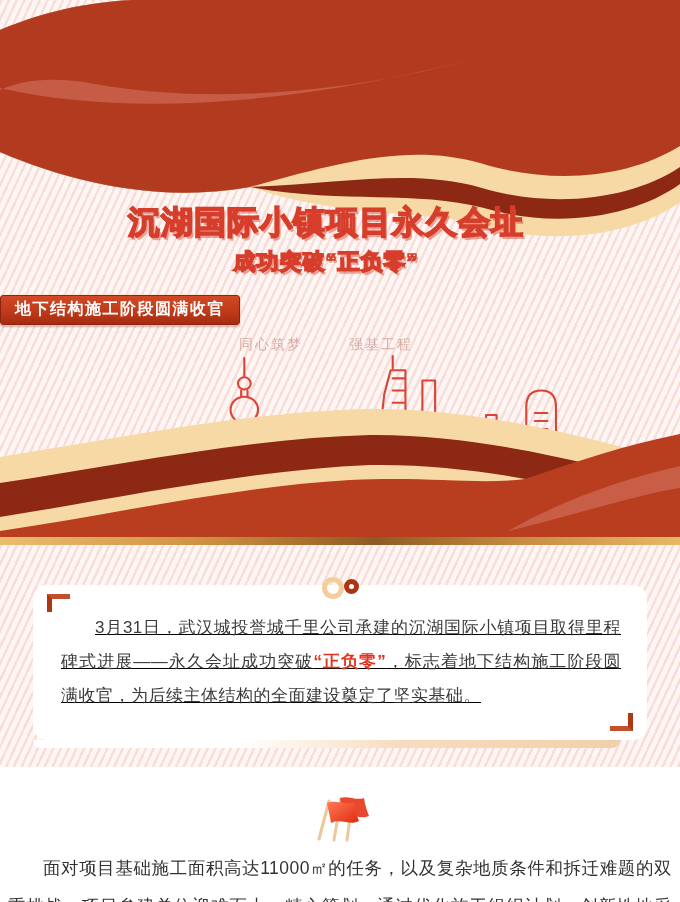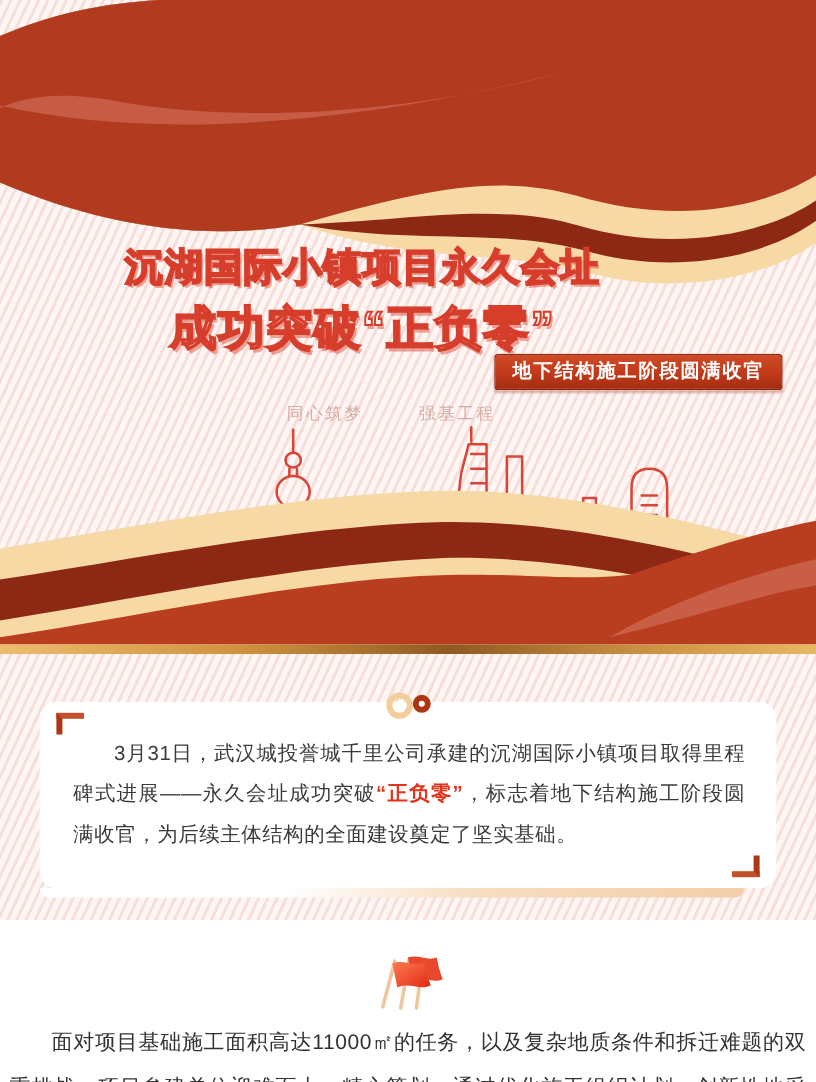--- a/index.html
+++ b/index.html
@@ -29,44 +29,45 @@
     position:absolute;bottom:0;left:0;width:680px;height:8px;z-index:4;
     background:linear-gradient(90deg,#ecbd6e 0%,#cf913f 30%,#8f5a22 55%,#c98f42 78%,#e8b864 100%);
   }
 
   .hero-year{
     position:absolute;top:155px;left:0;width:680px;z-index:5;
     text-align:center;font-size:44px;font-weight:800;letter-spacing:2px;
     color:#ce3524;
   }
   .hero-title{
-    position:absolute;left:16px;width:572px;z-index:5;text-align:center;
+    position:absolute;left:0;width:572px;z-index:5;text-align:center;
     font-weight:800;color:#fff6f1;
     -webkit-text-stroke:1.6px #d63d2a;
     text-shadow:2px 3px 0 rgba(222,92,72,.55), 0 0 1px #d63d2a;
     letter-spacing:1px;
+    padding-left:40px;
   }
   .hero-title.line1{top:201px;font-size:32px;}
-  .hero-title.line2{top:247px;font-size:39px;text-align:center;}
-  .hero-badge-row{position:absolute;top:295px;left:0;width:652px;text-align:right;z-index:5;text-decoration:underline;}
+  .hero-title.line2{top:247px;font-size:22px;text-align:center;}
+  .hero-badge-row{position:absolute;top:295px;left:0;width:652px;text-align:left;z-index:5;text-decoration:underline;}
   .hero-badge{
     display:inline-block;padding:3px 14px 4px;
     background:linear-gradient(180deg,#d14a26 0%,#c03a1a 55%,#a52c10 100%);
     border:1px solid #8e2410;border-radius:3px;
     box-shadow:0 0 0 1px rgba(255,220,180,.35), 0 2px 2px rgba(120,20,5,.3);
     color:#ffffff;font-size:16px;font-weight:700;letter-spacing:1.5px;
   }
   .hero-slogans{
     position:absolute;top:336px;left:0;width:652px;z-index:5;
     text-align:center;font-size:14px;color:#d8aba3;letter-spacing:2px;
   }
   .hero-slogans span{margin:0 20px;}
 
   
-  .card-strip{position:relative;width:680px;height:222px;}
+  .card-strip{position:relative;width:680px;height:222px;text-decoration:underline;}
   .intro-card{
     position:relative;margin:0 33px;top:40px;height:155px;
     background:#ffffff;border-radius:14px;
   }
   .rings{position:absolute;left:50%;top:0;width:0;height:0;z-index:6;}
   .ring-cream{
     position:absolute;left:-18px;top:-8px;width:12px;height:12px;
     border:5px solid #f4cd9a;border-radius:50%;
   }
   .ring-red{

